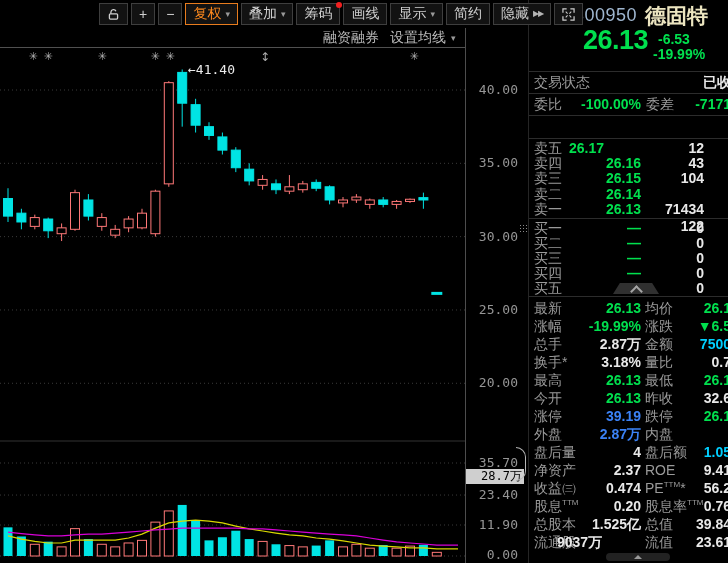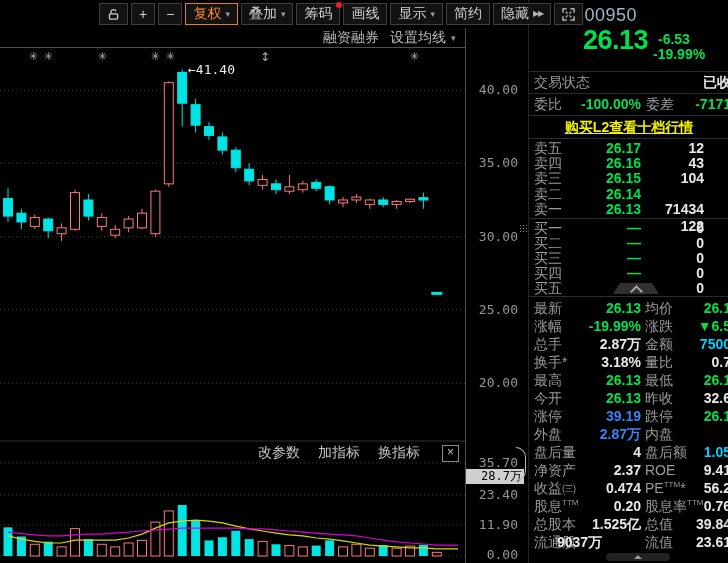--- a/index.html
+++ b/index.html
@@ -248,54 +248,48 @@
       <div class="axlabel" style="left: 466px; top: 229.64px;">30.00</div>
       <div class="axlabel" style="left: 466px; top: 302.96px;">25.00</div>
       <div class="axlabel" style="left: 466px; top: 376.28px;">20.00</div>
       <div class="axlabel" style="left: 466px; top: 456.001px;">35.70</div>
       <div class="axlabel" style="left: 466px; top: 488.043px;">23.40</div>
       <div class="axlabel" style="left: 466px; top: 518px;">11.90</div>
       <div class="axlabel" style="left: 466px; top: 548px;">0.00</div>
     </div>
   <div id="vol-badge">28.7万</div>
 
-  <div id="indbar">
-      <span>改参数</span>
-      <span>加指标</span>
-      <span>换指标</span>
-      <span class="ibox">×</span>
-    </div>
 
   <div id="collapse-handle"></div>
   <div id="drag-dots"></div>
 
   <div id="panel">
     <span id="back">◀</span>
     <span id="code">300950</span>
+    <span id="name">德固特</span>
     <span id="last" class="g">26.13</span>
     <span id="chg" class="g">-6.53</span>
     <span id="pct" class="g">-19.99%</span>
 
     <div class="prow">
       <span class="lab" style="left:5px;top:74px;">交易状态</span>
       <span class="val w" style="left:120px;top:74px;width:82px;text-align:right;">已收</span>
     </div>
     <div class="prow">
       <span class="lab" style="left:5px;top:96px;">委比</span>
       <span class="val g" style="left:40px;top:96px;width:72px;text-align:right;">-100.00%</span>
       <span class="lab" style="left:117px;top:96px;">委差</span>
       <span class="val g" style="left:150px;top:96px;width:52px;text-align:right;">-7171</span>
     </div>
 
-    <div id="l2link">购买L2查看十档行情</div>
 
     <div id="book">
         <div class="prow">
           <span class="lab" style="left: 5px; top: 140px;">卖五</span>
-          <span class="val g" style="left: 40px; top: 140px; width: 72px; text-align: right;">26.17</span>
+          <span class="val g" style="left: 40px; top: 140px; width: 72px; text-align: left;">26.17</span>
           <span class="val w" style="left: 116px; top: 140px; width: 59px; text-align: right;">12</span>
         </div>
         <div class="prow">
           <span class="lab" style="left: 5px; top: 155px;">卖四</span>
           <span class="val g" style="left: 40px; top: 155px; width: 72px; text-align: right;">26.16</span>
           <span class="val w" style="left: 116px; top: 155px; width: 59px; text-align: right;">43</span>
         </div>
         <div class="prow">
           <span class="lab" style="left: 5px; top: 170px;">卖三</span>
           <span class="val g" style="left: 40px; top: 170px; width: 72px; text-align: right;">26.15</span>

